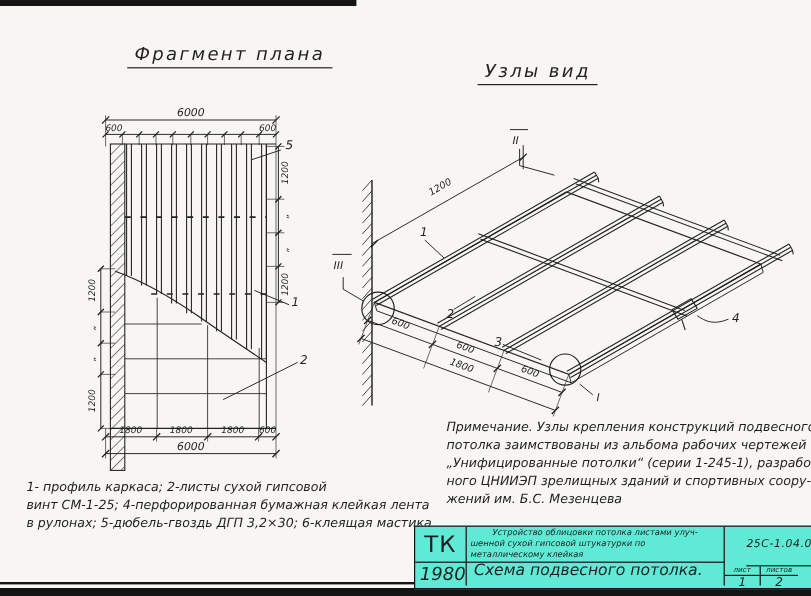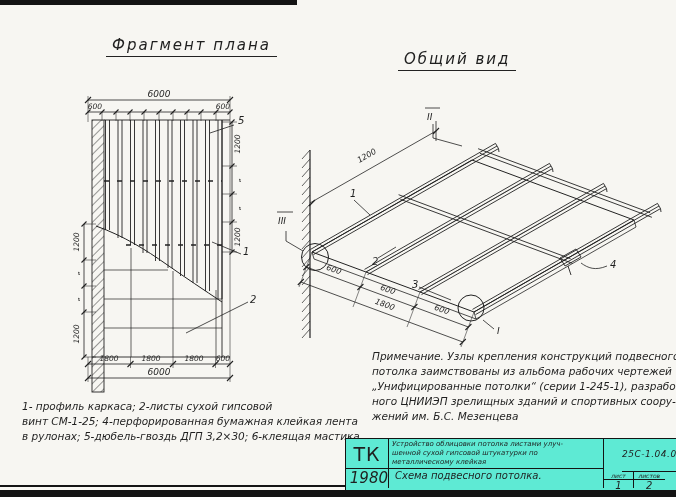--- a/index.html
+++ b/index.html
@@ -13,21 +13,21 @@
   .para span{display:block;}
   svg text{font-family:"DejaVu Sans",sans-serif;font-style:italic;fill:#1f1f1f;}
   .bar{position:absolute;background:#141414;}
   
   #tblock{position:absolute;left:345px;top:438px;width:348px;height:53px;
           border:1.8px solid #141414;box-sizing:border-box;background:#5eead4;}
   #tblock .cell{position:absolute;box-sizing:border-box;border-color:#141414;border-style:solid;border-width:0;}
   .tk{font-size:19px;letter-spacing:1px;text-align:center;}
   .yr{font-size:15px;text-align:right;font-style:italic;}
   .proj{font-size:7px;line-height:8.8px;font-style:italic;padding:1px 3px;white-space:nowrap;}
-  .stitle{font-size:10px;line-height:11px;font-style:italic;padding:1px 6px;white-space:nowrap;}
+  .stitle{font-size:13px;line-height:11px;font-style:italic;padding:1px 6px;white-space:nowrap;}
   .doc{font-size:9px;font-style:italic;text-align:center;padding-top:10px;letter-spacing:.5px;}
   .mini-h{font-size:6px;font-style:italic;text-align:center;border-bottom:1px solid #141414;line-height:7px;}
   .mini-v{font-size:10px;font-style:italic;text-align:center;line-height:9px;padding-top:1px;}
 </style>
 </head>
 <body>
 
 <div id="sheet">
 
   <div class="bar abs" style="left:0;top:0;width:297px;height:5px;"></div>
@@ -145,41 +145,41 @@
       <text x="372" y="265" font-size="10">2</text>
       <text x="412" y="288" font-size="10">3</text>
       <text x="610" y="268" font-size="10">4</text>
       <text x="278" y="224" font-size="9">III</text>
       <text x="427" y="120" font-size="9">II</text>
       <text x="497" y="334" font-size="9">I</text>
     </g>
   </svg>
 
   <div class="abs title" style="left:106px;top:36px;font-style:italic;">Фрагмент плана</div>
-  <div class="abs title" style="left:398px;top:50px;">Общий вид</div>
+  <div class="abs title" style="left:398px;top:50px;">Узлы вид</div>
 
   <div class="abs para" style="left:372px;top:349px;">
     <span>Примечание. Узлы крепления конструкций подвесного</span>
     <span>потолка заимствованы из альбома рабочих чертежей</span>
     <span>„Унифицированные потолки“ (серии 1-245-1), разработан-</span>
     <span>ного ЦНИИЭП зрелищных зданий и спортивных соору-</span>
     <span>жений  им.  Б.С.  Мезенцева</span>
   </div>
 
   <div class="abs para" style="left:22px;top:399px;">
     <span>1- профиль каркаса;  2-листы сухой гипсовой</span>
     <span>винт СМ-1-25;  4-перфорированная бумажная клейкая лента</span>
     <span>в рулонах;  5-дюбель-гвоздь ДГП 3,2×30;  6-клеящая мастика</span>
   </div>
 
   <div id="tblock">
     <div class="cell tk" style="left:0;top:0;width:43px;height:30px;border-right-width:1.3px;border-bottom-width:1.3px;line-height:30px;">ТК</div>
     <div class="cell yr" style="left:0;top:30px;width:43px;height:19px;border-right-width:1.3px;line-height:19px;">1980</div>
     <div class="cell proj" style="left:43px;top:0;width:215px;height:30px;border-right-width:1.3px;border-bottom-width:1.3px;">
-      <span style="display:block;">Устройство облицовки потолка листами улуч-</span>
+      <span style="display:block;text-align:center;">Устройство облицовки потолка листами улуч-</span>
       <span style="display:block;">шенной сухой гипсовой штукатурки по</span>
       <span style="display:block;">металлическому клейкая</span>
     </div>
     <div class="cell stitle" style="left:43px;top:30px;width:215px;height:19px;border-right-width:1.3px;">
       <span style="display:block;">Схема подвесного потолка.</span>
     </div>
     <div class="cell doc" style="left:276px;top:0;width:60.5px;height:33px;border-bottom-width:1.3px;">25С-1.04.004</div>
     <div class="cell" style="left:258px;top:33px;width:30px;height:16.4px;border-right-width:1.3px;">
       <div class="mini-h">лист</div>
       <div class="mini-v">1</div>

